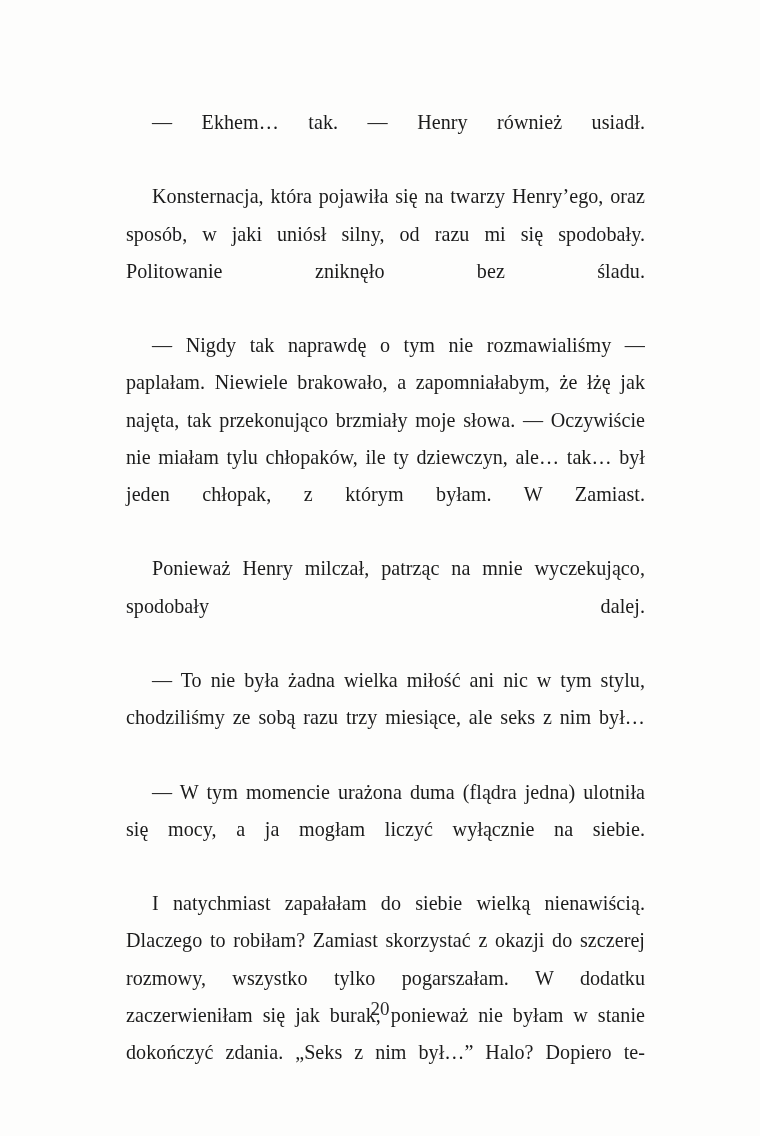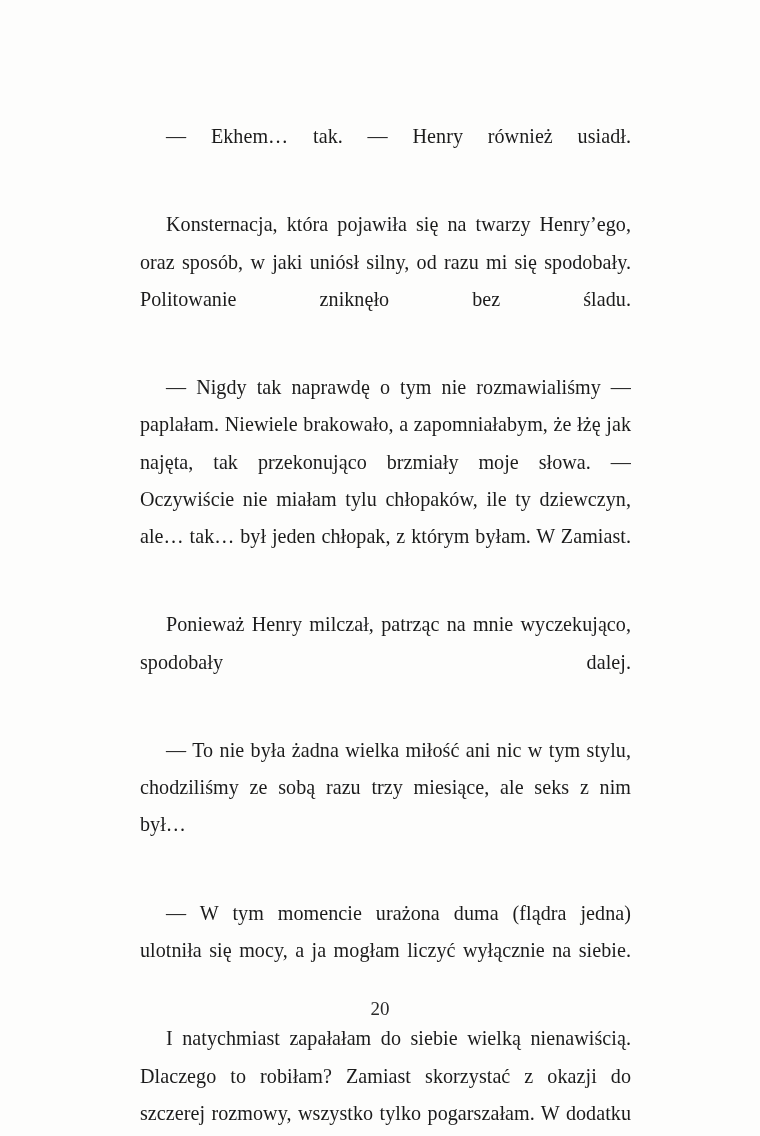--- a/index.html
+++ b/index.html
@@ -25,21 +25,21 @@
   }
 
   .text-block {
     position: absolute;
     left: 126px;
     top: 104px;
     width: 519px;
   }
 
   .para {
-    margin: 14px;
+    margin: 0;
     text-align: justify;
     text-justify: inter-word;
     font-size: 20.1px;
     line-height: 37.2px;
     text-indent: 26px;
     letter-spacing: 0.05px;
     word-spacing: 0.2px;
     -webkit-font-smoothing: antialiased;
   }
 

